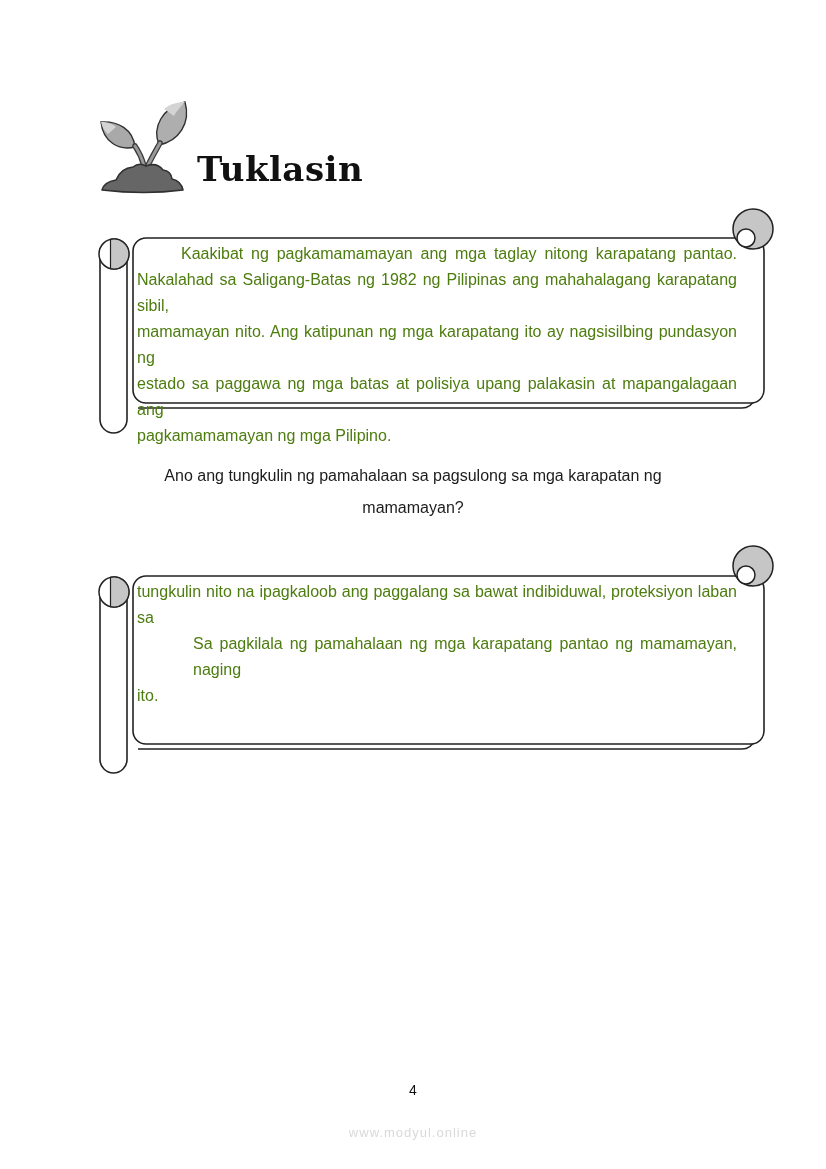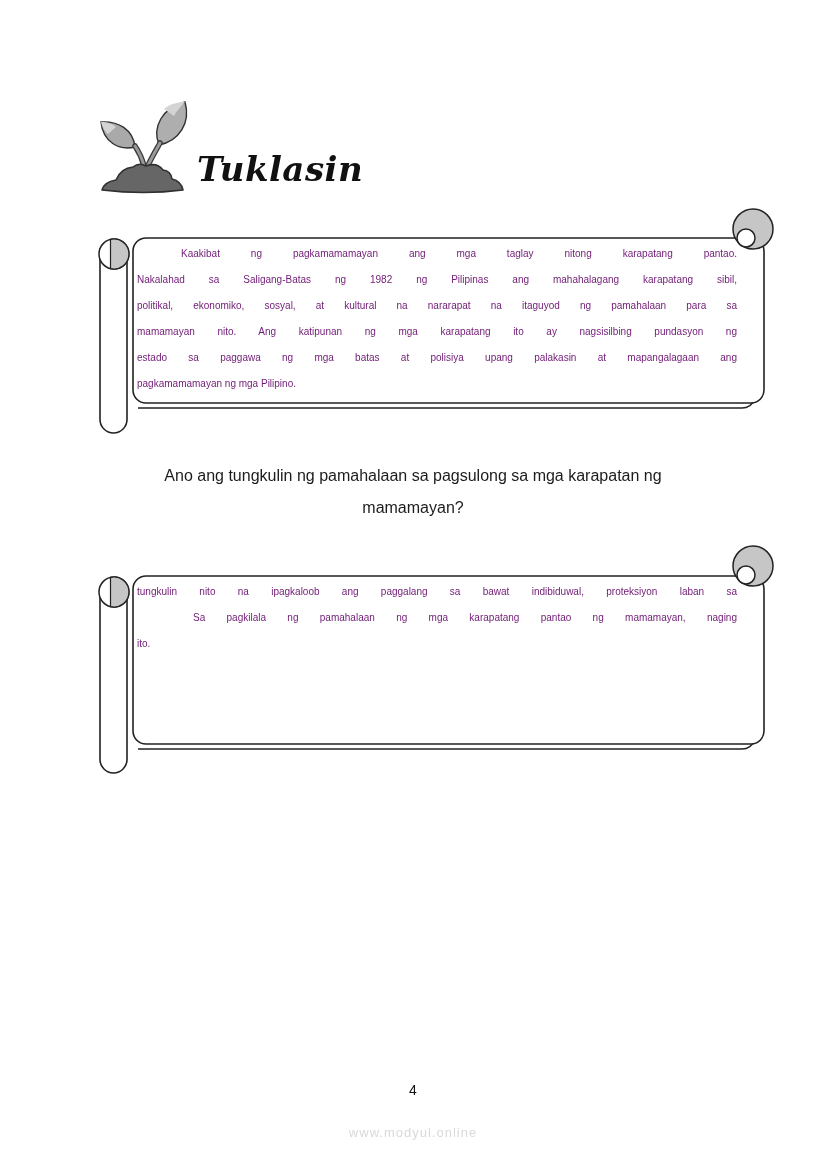--- a/index.html
+++ b/index.html
@@ -9,34 +9,34 @@
     background:#ffffff;
     overflow:hidden;
     font-family:"Liberation Sans","DejaVu Sans",sans-serif;
     color:#1c1c1c;
   }
   
   .icon-wrap{position:absolute;left:94px;top:96px;width:100px;height:100px;}
   .title{
     position:absolute;left:197px;top:124px;
     font-family:"DejaVu Serif","Liberation Serif",serif;
-    font-style:italic;font-weight:700;
+    font-weight:700;
     font-size:34px;line-height:44px;letter-spacing:0.5px;color:#111;
   }
   
   .scroll-svg{position:absolute;left:96px;width:684px;}
   .scroll-svg.s1{top:205px;height:235px;}
   .scroll-svg.s2{top:543px;height:240px;}
   .shape{fill:#ffffff;stroke:#222222;stroke-width:1.6;}
   .shape.nofill{fill:none;}
   .curl{stroke:#222222;stroke-width:1.5;}
   
   .scroll-text{
     position:absolute;left:137px;width:600px;
-    font-size:10px;line-height:26px;color:#701a75;
+    font-size:16px;line-height:26px;color:#4d7c0f;
   }
   .scroll-text.t1{top:241px;}
   .scroll-text.t2{top:579px;}
   .jline{text-align:justify;text-align-last:justify;}
   .jline.last{text-align-last:left;}
   .t1 .jline.first{padding-left:44px;}
   .t2 .jline.first{padding-left:56px;}
   
   .question{
     position:absolute;left:120px;top:460px;width:586px;
@@ -76,21 +76,20 @@
     <path class="shape nofill" d="M42,203 H646 Q655,203 659,194"></path>
     <rect class="shape" x="37" y="33" width="631" height="165" rx="13"></rect>
     <circle class="curl" cx="18" cy="49" r="15" fill="#ffffff"></circle>
     <path d="M14.5,34.4 A15,15 0 1 1 14.5,63.6 Z" fill="#c6c6c6" stroke="#222222" stroke-width="1.2"></path>
     <circle class="curl" cx="657" cy="24" r="20" fill="#c6c6c6"></circle>
     <circle class="curl" cx="650" cy="33" r="9" fill="#ffffff"></circle>
   </svg>
   <div class="scroll-text t1">
     <div class="jline first">Kaakibat ng pagkamamamayan ang mga taglay nitong karapatang pantao.</div>
     <div class="jline">Nakalahad sa Saligang-Batas ng 1982 ng Pilipinas ang mahahalagang karapatang sibil,</div>
-    <div class="jline">politikal, ekonomiko, sosyal, at kultural na nararapat na itaguyod ng pamahalaan para sa</div>
     <div class="jline">mamamayan nito. Ang katipunan ng mga karapatang ito ay nagsisilbing pundasyon ng</div>
     <div class="jline">estado sa paggawa ng mga batas at polisiya upang palakasin at mapangalagaan ang</div>
     <div class="jline last">pagkamamamayan ng mga Pilipino.</div>
   </div>
 
   <div class="question">
     <div>Ano ang tungkulin ng pamahalaan sa pagsulong sa mga karapatan ng</div>
     <div>mamamayan?</div>
   </div>
 

